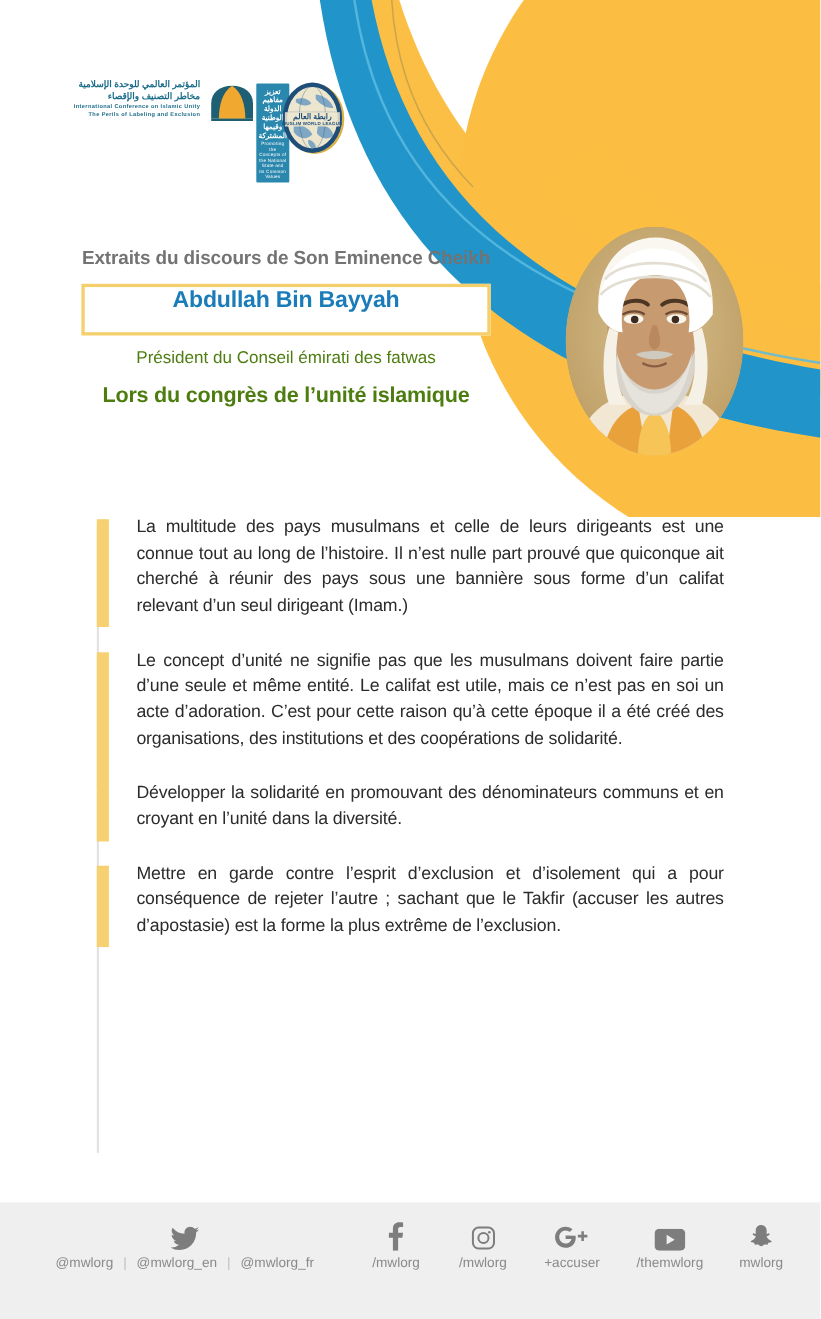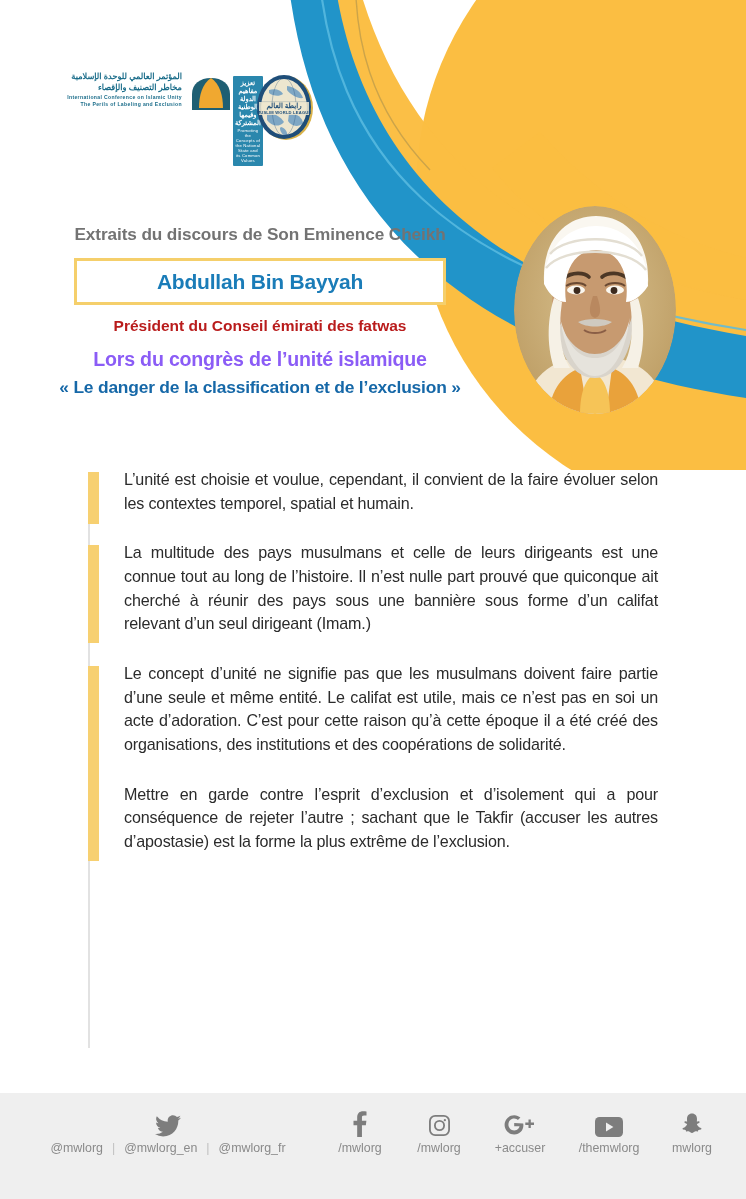--- a/index.html
+++ b/index.html
@@ -91,41 +91,40 @@
     font-weight: bold;
     color: #737373;
     letter-spacing: -.1px;
   }
   .name-box {
     margin: 13px auto 0;
     width: 372px;
     height: 47px;
     border: 3px solid #f5cf6b;
     display: flex;
-    align-items: center;
     justify-content: center;
     background: #ffffff;
   }
   .name-text {
     font-size: 21px;
     font-weight: bold;
     color: #1a7cb8;
     letter-spacing: -.2px;
   }
   .role {
     margin-top: 12px;
     font-size: 15.5px;
-    color: #b91c1c;
-    font-weight: bold;
+    color: #4d7c0f;
+    font-weight: normal;
   }
   .congress {
     margin-top: 13px;
     font-size: 19.6px;
     font-weight: bold;
-    color: #8b5cf6;
+    color: #4d7c0f;
     letter-spacing: -.2px;
   }
   .theme {
     margin-top: 6px;
     font-size: 17.4px;
     font-weight: bold;
     color: #1668a8;
     letter-spacing: -.2px;
   }
 
@@ -290,21 +289,20 @@
     </div>
   </div>
 
   <div class="title-block">
     <div class="kicker">Extraits du discours de Son Eminence Cheikh</div>
     <div class="name-box">
       <span class="name-text">Abdullah Bin Bayyah</span>
     </div>
     <div class="role">Président du Conseil émirati des fatwas</div>
     <div class="congress">Lors du congrès de l’unité islamique</div>
-    <div class="theme">« Le danger de la classification et de l’exclusion »</div>
   </div>
 
   <div class="portrait">
     <svg viewBox="0 0 162 208" width="162" height="208" preserveAspectRatio="xMidYMid slice">
       <defs>
         <clipPath id="pclip">
             <ellipse cx="81" cy="104" rx="81" ry="104"></ellipse>
           </clipPath>
         <radialGradient id="bgw" cx="50%" cy="45%" r="70%">
           <stop offset="0%" stop-color="#D8C08E"></stop>
@@ -348,35 +346,35 @@
         <path d="M32 62 C50 40 114 40 132 64" stroke="#E3DED2" stroke-width="2.4" fill="none"></path>
         <path d="M48 96 C44 124 46 146 56 162 L40 162 C32 138 34 110 40 92 Z" fill="#F6F1E6"></path>
         <path d="M116 96 C120 124 118 146 108 162 L124 162 C132 138 130 110 124 92 Z" fill="#F6F1E6"></path>
       </g>
     </svg>
   </div>
 
   <div class="quotes">
     <div class="rail"></div>
 
-    <div class="quote">
-      <div class="bar" style="height:52px"></div>
-      <div class="quote-text">L’unité est choisie et voulue, cependant, il convient de la faire évoluer selon  les contextes temporel, spatial et humain.</div>
-    </div>
 
     <div class="quote">
       <div class="bar" style="height:98px"></div>
       <div class="quote-text">La multitude des pays  musulmans et celle de leurs dirigeants est une connue tout au long de l’histoire. Il n’est nulle part  prouvé que quiconque ait cherché à réunir des pays sous une bannière sous forme d’un califat relevant d’un seul dirigeant (Imam.)</div>
     </div>
 
     <div class="quote">
       <div class="bar" style="height:122px"></div>
       <div class="quote-text">Le concept d’unité ne signifie pas que les musulmans doivent faire partie d’une seule et même entité. Le califat est utile, mais ce n’est pas en soi un acte d’adoration. C’est pour cette raison qu’à cette époque il a été créé des organisations, des institutions et des coopérations de solidarité.</div>
     </div>
 
+    <div class="quote">
+      <div class="bar" style="height:52px"></div>
+      <div class="quote-text">Développer la solidarité en promouvant des dénominateurs communs et en croyant en l’unité dans la diversité.</div>
+    </div>
 
     <div class="quote">
       <div class="bar" style="height:74px"></div>
       <div class="quote-text">Mettre en garde contre l’esprit d’exclusion et d’isolement qui a pour conséquence de rejeter l’autre ; sachant que le Takfir (accuser les autres d’apostasie) est la forme la plus extrême de l’exclusion.</div>
     </div>
   </div>
 
   <div class="footer">
 
     <div class="social-row">

